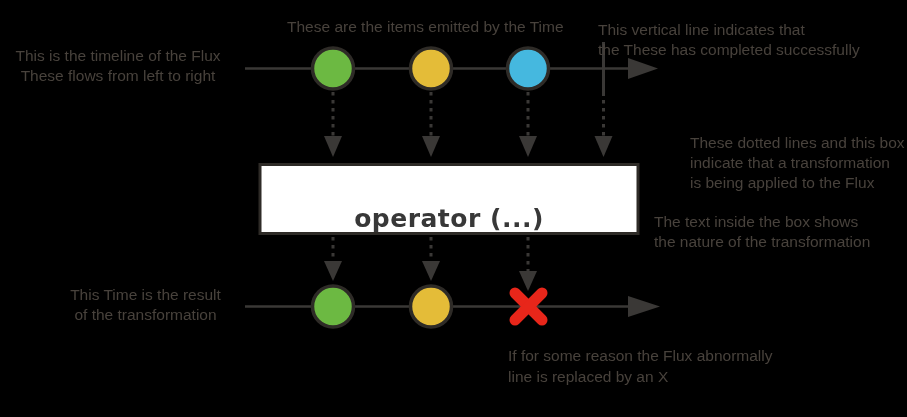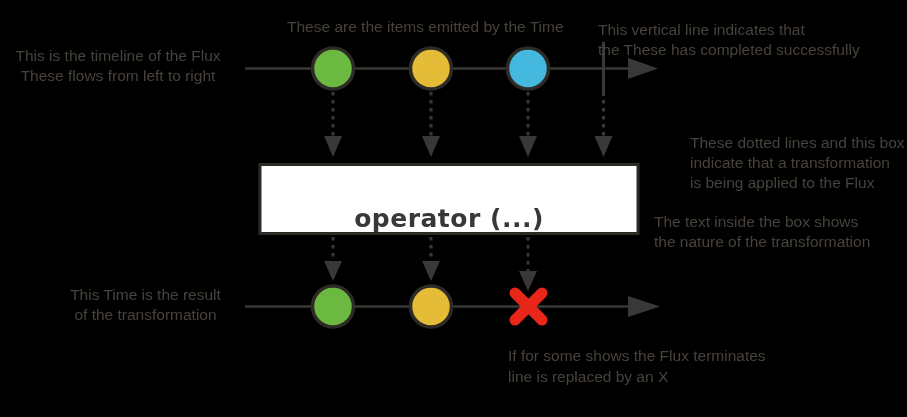--- a/index.html
+++ b/index.html
@@ -122,17 +122,17 @@
     <div>The text inside the box shows</div>
     <div>the nature of the transformation</div>
   </div>
 
   <div class="note center" style="left:58px; top:285px; width:175px;">
     <div>This Time is the result</div>
     <div>of the transformation</div>
   </div>
 
   <div class="note lh21" style="left:508px; top:345px;">
-    <div>If for some shows the Flux terminates</div>
+    <div>If for some reason the Flux abnormally</div>
     <div>line is replaced by an X</div>
   </div>
 
 </div>
 
 </body></html>

